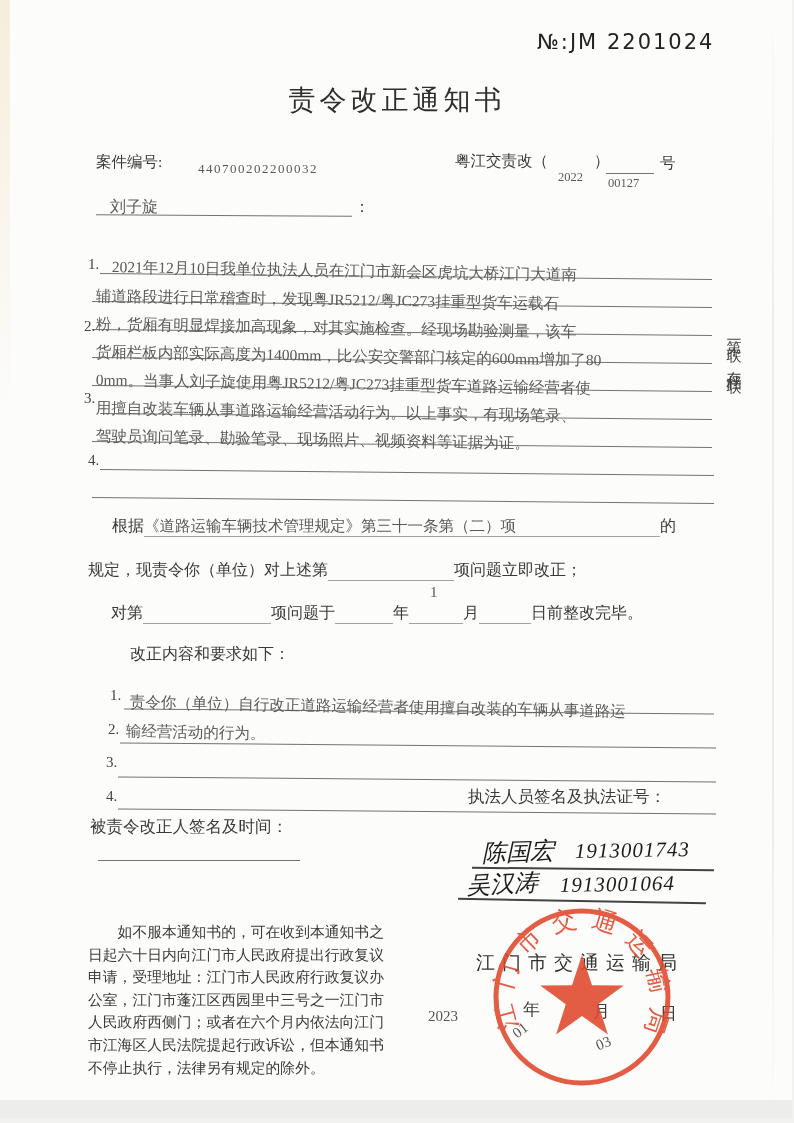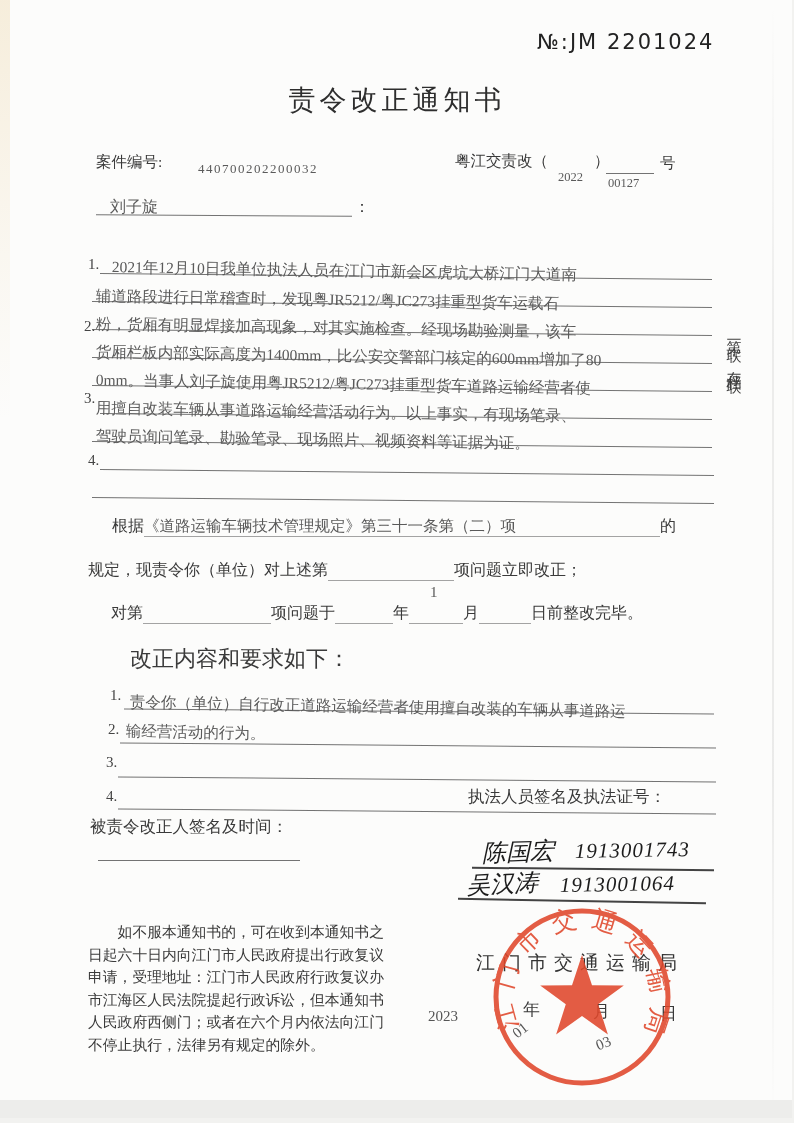--- a/index.html
+++ b/index.html
@@ -86,21 +86,21 @@
       <span class="blank" style="width:128px;"></span>
       <span class="pre">项问题于</span>
       <span class="blank" style="width:58px;"></span>
       <span class="pre">年</span>
       <span class="blank" style="width:54px;"></span>
       <span class="pre">月</span>
       <span class="blank" style="width:52px;"></span>
       <span class="pre">日前整改完毕。</span>
   </div>
 
-  <div class="abs pre" style="left:130px;top:644px;font-size:22px;">改正内容和要求如下：</div>
+  <div class="abs pre" style="left:130px;top:644px;font-size:16px;">改正内容和要求如下：</div>
 
   <div class="num" style="left:110px;top:687px;">1.</div>
   <div class="num" style="left:108px;top:721px;">2.</div>
   <div class="num" style="left:106px;top:754px;">3.</div>
   <div class="num" style="left:106px;top:788px;">4.</div>
 
   <div class="rule" style="left:124px;top:711px;width:590px;transform:rotate(.5deg);"></div>
   <div class="rule" style="left:120px;top:745px;width:596px;transform:rotate(.5deg);"></div>
   <div class="rule" style="left:118px;top:779px;width:598px;transform:rotate(.5deg);"></div>
   <div class="rule" style="left:118px;top:811px;width:598px;transform:rotate(.5deg);"></div>
@@ -117,22 +117,23 @@
   <div class="rule" style="left:472px;top:868px;width:242px;height:2px;transform:rotate(.6deg);background:#222;"></div>
 
   <div class="abs hand" style="left:466px;top:868px;font-size:24px;transform:rotate(-3deg);">吴汉涛</div>
   <div class="abs hand" style="left:560px;top:872px;font-size:21px;transform:rotate(-1deg);letter-spacing:1px;">1913001064</div>
   <div class="rule" style="left:458px;top:900px;width:248px;height:2px;transform:rotate(1deg);background:#222;"></div>
 
   <div class="abs" style="left:88px;top:921px;width:345px;font-size:14.8px;line-height:22.6px;color:#3a3a3a;">
     <div style="text-indent:2em;">如不服本通知书的，可在收到本通知书之</div>
     <div>日起六十日内向江门市人民政府提出行政复议</div>
     <div>申请，受理地址：江门市人民政府行政复议办</div>
+    <div>公室，江门市蓬江区西园里中三号之一江门市</div>
+    <div>人民政府西侧门；或者在六个月内依法向江门</div>
     <div>市江海区人民法院提起行政诉讼，但本通知书</div>
-    <div>人民政府西侧门；或者在六个月内依法向江门</div>
     <div>不停止执行，法律另有规定的除外。</div>
   </div>
 
   <div class="abs" style="left:476px;top:950px;font-size:19px;letter-spacing:7px;color:#333;">江门市交通运输局</div>
   <div class="abs typed" style="left:428px;top:1008px;font-size:15px;color:#555;">2023</div>
   <div class="abs pre" style="left:523px;top:998px;font-size:17px;">年</div>
   <div class="abs typed" style="left:513px;top:1022px;font-size:15px;color:#555;transform:rotate(-38deg);">01</div>
   <div class="abs pre" style="left:593px;top:1000px;font-size:17px;">月</div>
   <div class="abs typed" style="left:596px;top:1035px;font-size:15px;color:#555;transform:rotate(-22deg);">03</div>
   <div class="abs pre" style="left:660px;top:1002px;font-size:17px;">日</div>

